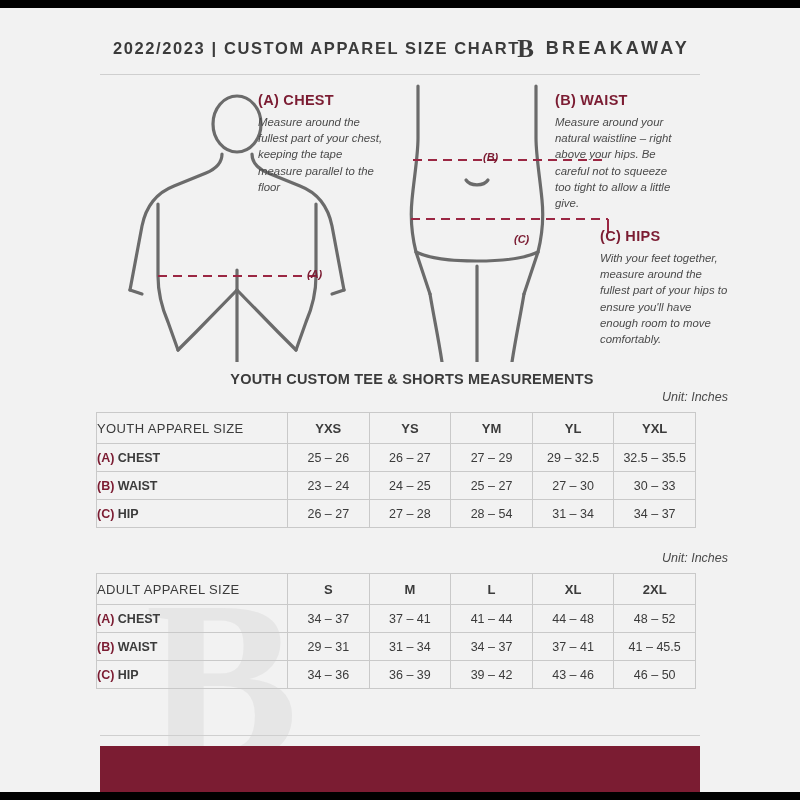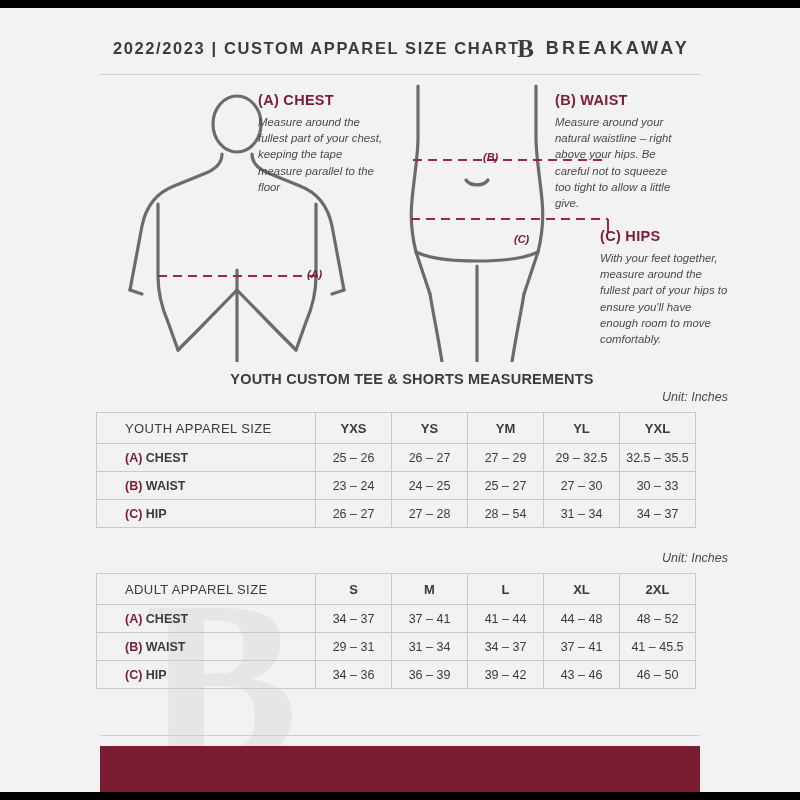--- a/index.html
+++ b/index.html
@@ -147,21 +147,20 @@
     border: 1px solid #c9c9c9;
     height: 27px;
     font-size: 12.5px;
     color: #3b3b3b;
     text-align: center;
     vertical-align: middle;
     padding: 0;
   }
   th:first-child, td:first-child {
     text-align: left;
-    padding-left: 28px;
     width: 190px;
   }
   thead th {
     font-weight: bold;
     font-size: 13px;
     height: 30px;
   }
   thead th:first-child {
     font-weight: normal;
     letter-spacing: .4px;

